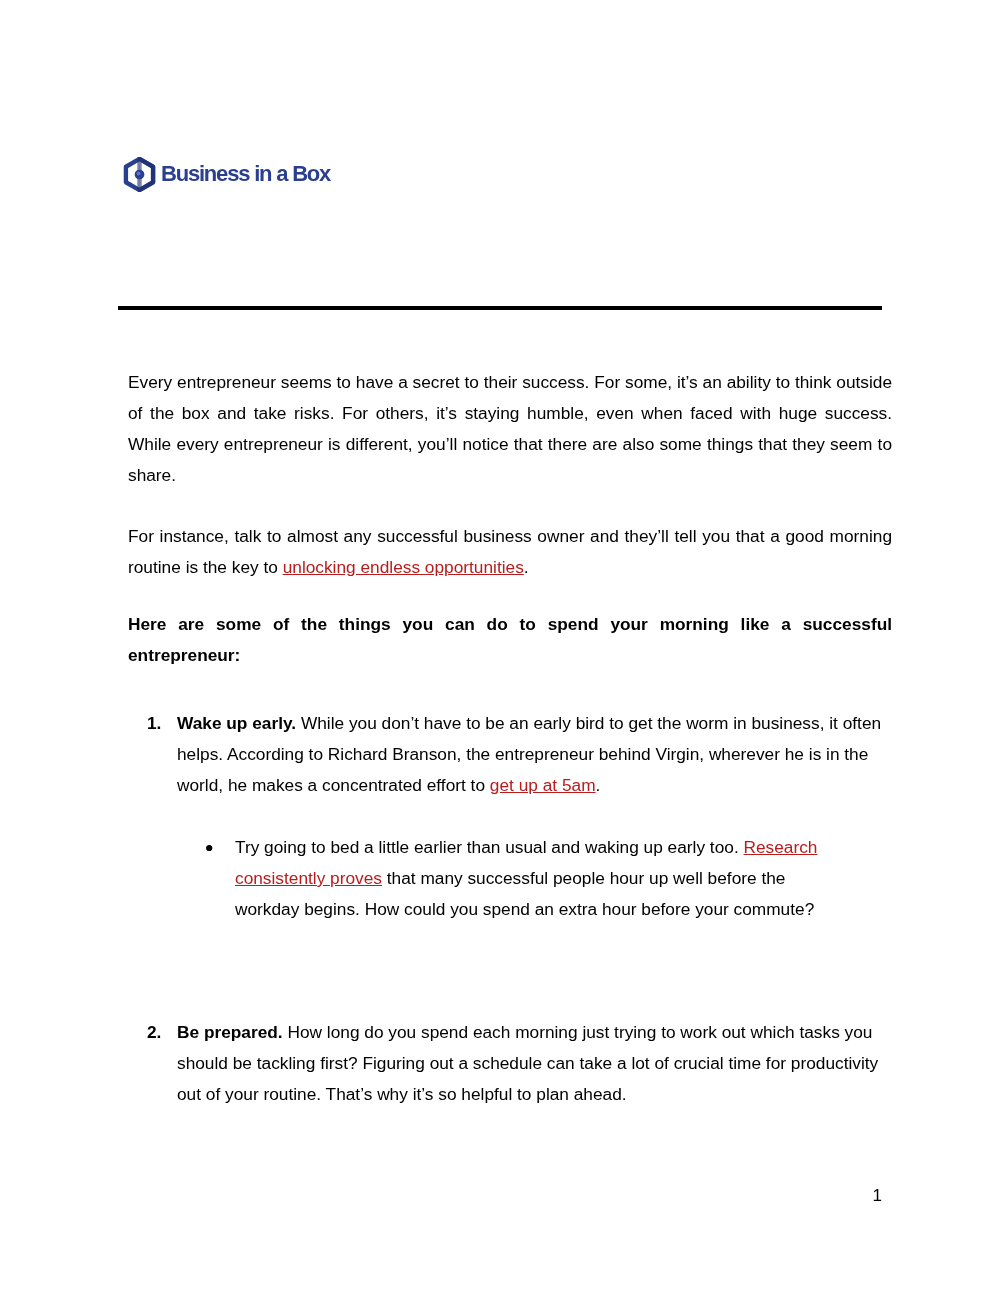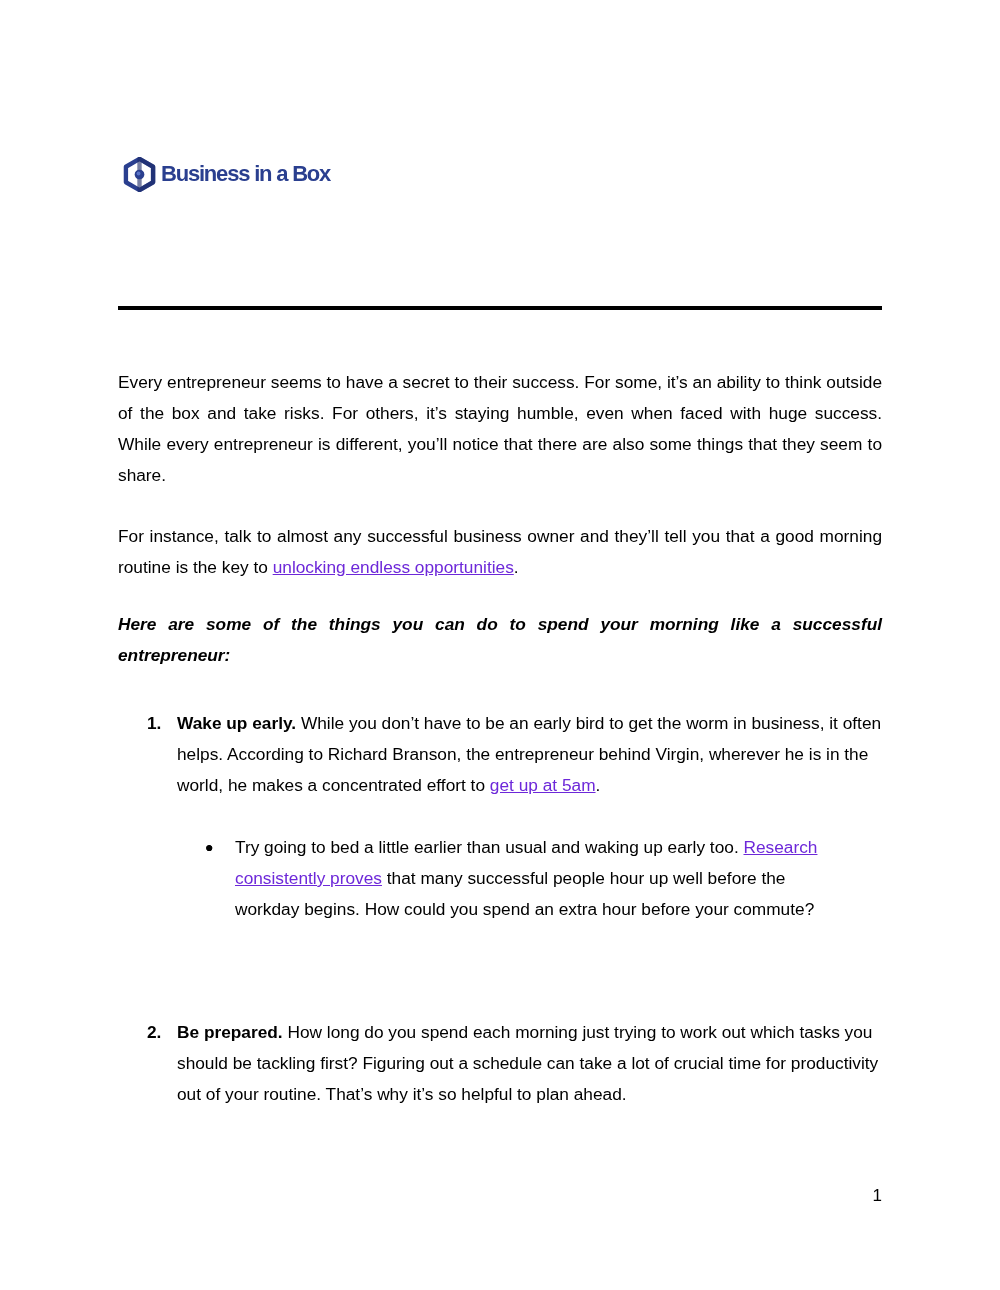--- a/index.html
+++ b/index.html
@@ -58,32 +58,32 @@
     .rule {
       position: absolute;
       left: 118px;
       width: 764px;
       top: 306px;
       height: 4px;
       background: #000000;
     }
     .body-text {
       position: absolute;
-      left: 118px;
+      left: 128px;
       width: 764px;
       font-size: 17.3px;
       line-height: 31px;
       text-align: justify;
       margin: 0;
     }
     .p1 { top: 367px; }
     .p2 { top: 521px; }
-    .p3 { top: 609px; font-weight: bold; font-style: italic; }
+    .p3 { top: 609px; font-weight: bold; }
     a.link {
-      color: #6d28d9;
+      color: #b91c1c;
       text-decoration: underline;
     }
     .num-item {
       position: absolute;
       left: 118px;
       width: 764px;
       font-size: 17.3px;
       line-height: 31px;
       margin: 0;
     }

